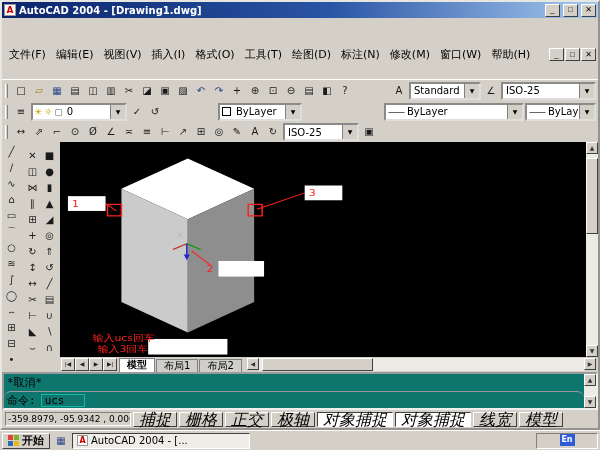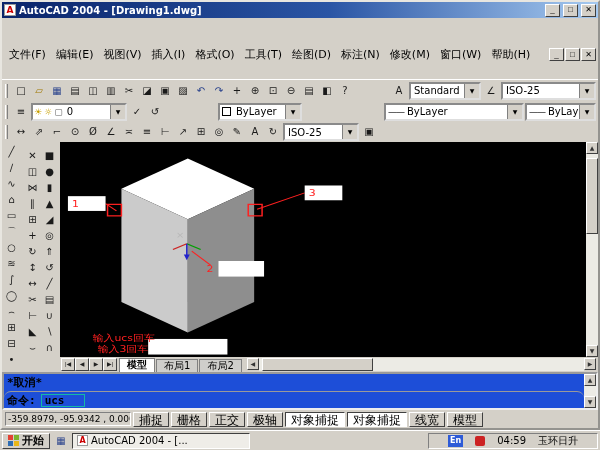--- a/index.html
+++ b/index.html
@@ -81,61 +81,61 @@
   .tab-strip { display:flex; align-items:flex-end; margin-left:2px; }
   .tab { height:13px; line-height:12px; padding:0 7px; font-size:10px;
     background:#cfcecb; border:1px solid #808080; border-bottom:none; margin-right:1px;
     white-space:nowrap; }
   .tab.active { background:#fff; font-weight:bold; height:14px; }
   .hscroll { flex:1; height:13px; display:flex; margin:0 2px 1px 4px; }
   .htrack { flex:1; background:#ecebe5; position:relative; }
   .hthumb { position:absolute; top:0; left:1%; height:100%; width:34%;
     background:#d4d0c8; border:1px solid; border-color:#fff #404040 #404040 #fff; }
   
-  .cmdwin { flex:0 0 37px; border:2px inset #eee; background:#1d4ed8; display:flex;font-weight:bold; }
+  .cmdwin { flex:0 0 37px; border:2px inset #eee; background:#0f766e; display:flex; }
   .cmdtext { flex:1; font-size:11px; color:#000; display:flex; flex-direction:column;
     font-family:"DejaVu Sans Mono","Liberation Mono",monospace; }
   .cmdhist { flex:1; padding:1px 3px; }
   .cmdline { flex:0 0 17px; border-top:1px solid #9a9a9a; padding:0 3px;
     display:flex; align-items:center;border-radius:7px; }
   .ucs-box { display:inline-block; min-width:44px; border:1px solid #14b8a6;
     margin-left:5px; padding:0 3px; height:13px; line-height:12px; }
   
   .statusbar { flex:0 0 18px; display:flex; align-items:center; gap:2px;
     padding:0 3px; font-size:11px; }
   .coords { flex:0 0 126px; height:14px; font-size:9px; line-height:13px;
     padding:0 2px; border:1px solid; border-color:#808080 #fff #fff #808080;
     white-space:nowrap; overflow:hidden; }
   .status-toggles { display:flex; gap:2px; }
-  .sbtn { height:15px; line-height:14px; padding:0 5px; font-size:12px;
+  .sbtn { height:15px; line-height:14px; padding:0 5px; font-size:16px;
     background:#d4d0c8; border:1px solid; border-color:#fff #404040 #404040 #fff;
-    white-space:nowrap; }
+    white-space:nowrap;font-style:italic; }
   .sbtn.pressed { border-color:#404040 #fff #fff #404040; background:#ffffff; }
   
   .taskbar { position:absolute; left:0; top:430px; width:600px; height:20px;
     background:#d4d0c8; border-top:1px solid #fff; display:flex; align-items:center;
     gap:3px; padding:0 2px; }
   .startbtn { flex:0 0 auto; height:16px; display:flex; align-items:center; gap:3px;
     padding:0 5px; font-size:11px; font-weight:bold;
     background:#d4d0c8; border:1px solid; border-color:#fff #404040 #404040 #fff; }
   .winlogo { width:11px; height:11px; display:grid;
     grid-template-columns:5px 5px; grid-template-rows:5px 5px; gap:1px; }
   .winlogo i { display:block; }
   .winlogo i:nth-child(1){background:#e34234;} .winlogo i:nth-child(2){background:#7bb32e;}
   .winlogo i:nth-child(3){background:#2e6db3;} .winlogo i:nth-child(4){background:#e8b71a;}
   .ql { flex:0 0 16px; height:14px; font-size:10px; line-height:14px; text-align:center; }
   .taskbtn { flex:0 0 178px; height:16px; display:flex; align-items:center; gap:3px;
     padding:0 4px; font-size:10px; background:#efede8;
     border:1px solid; border-color:#404040 #fff #fff #404040;
     white-space:nowrap; overflow:hidden; }
   .mini-a { width:11px; height:11px; background:#fff; border:1px solid #999;
     color:#c00; font-size:8px; font-weight:bold; line-height:9px; text-align:center; flex:0 0 11px; }
-  .tray { margin-left:auto; height:16px; display:flex; align-items:center; gap:12px;
-    padding:0 19px; font-size:10px;
-    border:1px solid; border-color:#808080 #fff #fff #808080; white-space:nowrap; }
+  .tray { margin-left:auto; height:16px; display:flex; align-items:center; gap:20px;
+    padding:0 10px; font-size:10px;
+    border:1px solid; border-color:#808080 #fff #fff #808080; white-space:nowrap;flex-direction:column; }
   .en-badge { width:15px; height:12px; background:#2e5bd7; color:#fff; font-size:8px;
     font-weight:bold; line-height:12px; text-align:center; }
   .tray-red { width:10px; height:10px; background:#cc2222; border-radius:2px; }
 </style>
 </head>
 <body>
 
 <div id="root">
   <div class="win">
 

